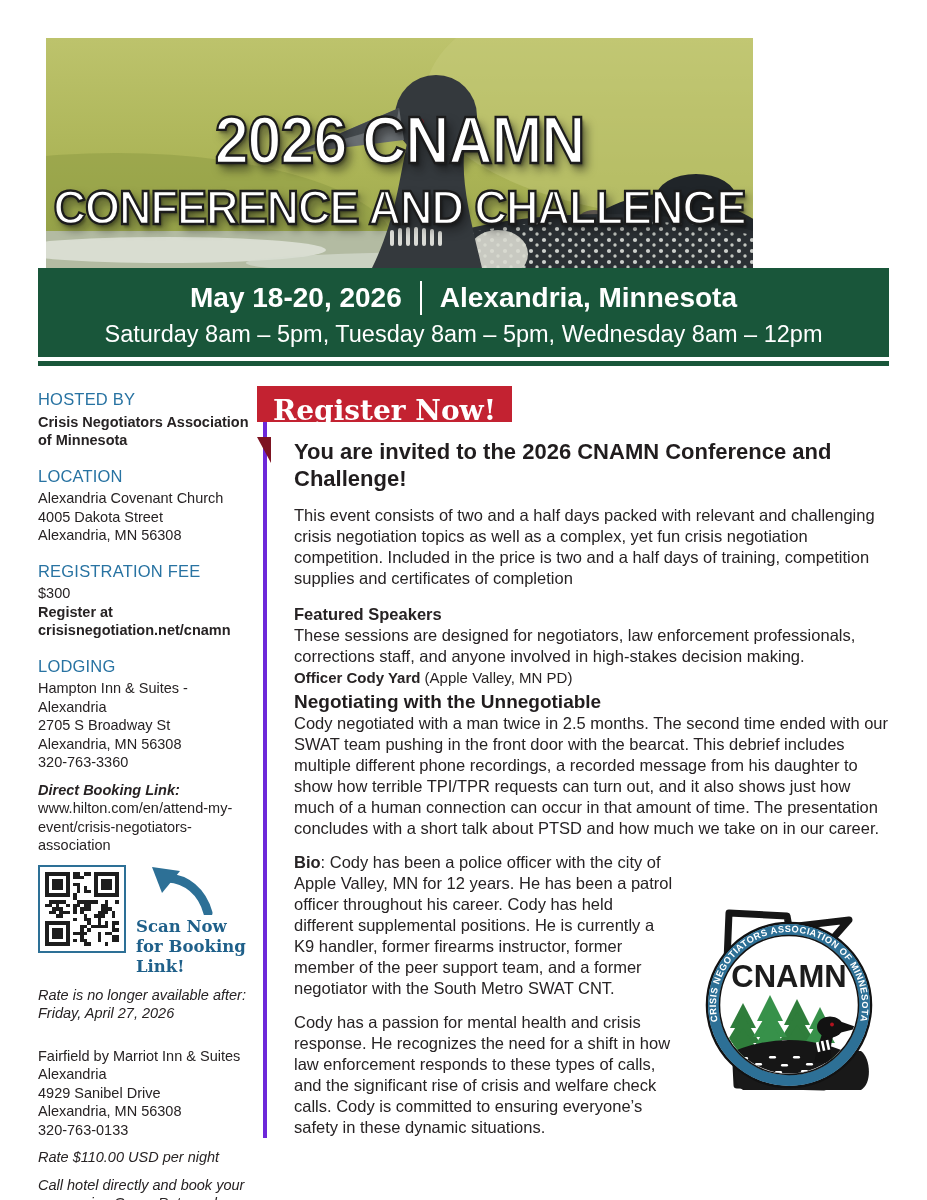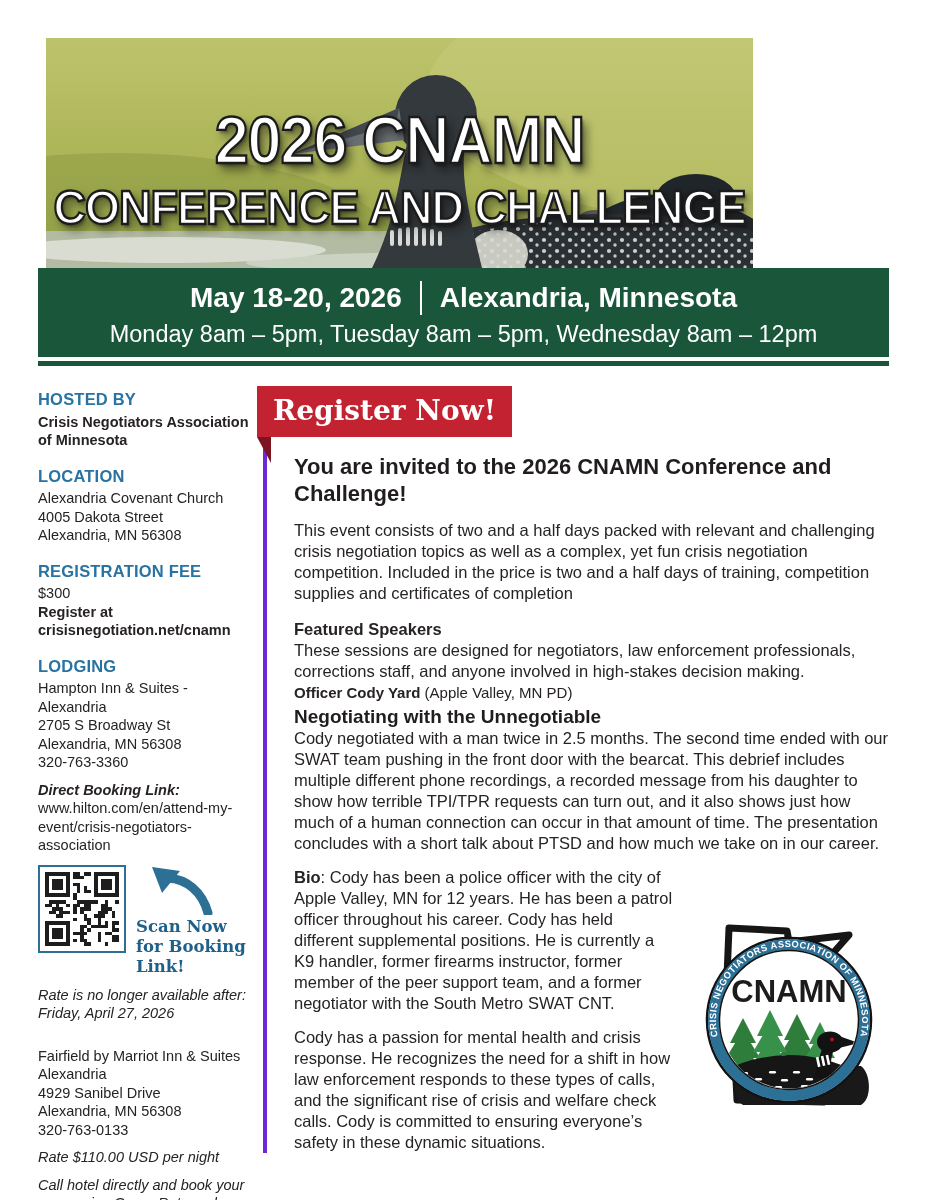--- a/index.html
+++ b/index.html
@@ -18,36 +18,36 @@
 
   
   .date-banner{position:absolute;left:38px;top:268px;width:851px;height:89px;background:#19563a;color:#fff;text-align:center;}
   .date-banner .line1{margin-top:13px;font-size:28px;font-weight:bold;}
   .date-banner .vdiv{display:inline-block;width:2px;height:34px;background:#fff;margin:0 18px;vertical-align:-8px;}
   .date-banner .line2{margin-top:6px;font-size:23.5px;font-weight:normal;}
   .thin-green{position:absolute;left:38px;top:361px;width:851px;height:5px;background:#19563a;}
 
   
   .sidebar{position:absolute;left:38px;top:390px;width:214px;font-size:14.5px;line-height:18.5px;}
-  .sb-head{color:#2873a2;font-weight:bold;font-size:16.5px;letter-spacing:.2px;margin-bottom:4px;}
+  .sb-head{color:#2873a2;font-weight:normal;font-size:16.5px;letter-spacing:.2px;margin-bottom:4px;}
   .sb-sec{margin-bottom:17px;}
   .bold{font-weight:bold;}
   .italic{font-style:italic;}
   .sb-note{font-style:italic;margin-top:9px;}
   .sb-url{overflow-wrap:break-word;}
   .qr-row{display:flex;align-items:flex-start;margin-top:10px;margin-bottom:4px;}
   .qr-box{border:2px solid #2d7096;background:#fff;padding:5px;width:74px;height:74px;flex:none;}
   .qr-box svg{width:74px;height:74px;display:block;shape-rendering:crispEdges;}
   .scan-col{margin-left:10px;}
   .scan-col .arrow{display:block;margin-left:14px;}
   .scan-text{font-family:"DejaVu Serif","Liberation Serif",serif;font-weight:bold;color:#1f608a;font-size:16.5px;line-height:20px;margin-top:2px;}
 
   
   .main{position:absolute;left:263px;top:386px;width:626px;}
-  .ribbon{position:relative;left:-6px;width:255px;height:51px;background:#c32231;color:#fff;
+  .ribbon{position:relative;left:-6px;width:255px;height:36px;background:#c32231;color:#fff;
     font-family:"DejaVu Serif","Liberation Serif",serif;font-weight:bold;font-size:28px;
     text-align:center;line-height:50px;z-index:2;}
   .fold{position:absolute;left:-6px;top:51px;width:14px;height:26px;background:#7d1422;
     clip-path:polygon(0 0,100% 0,100% 100%);z-index:1;}
   .content{border-left:4px solid #6d28d9;padding-left:27px;padding-top:2px;font-size:16.5px;line-height:21px;}
   .content h1{font-size:22px;line-height:27px;font-weight:bold;margin:14px 0 0 0;max-width:545px;color:#211d1e;}
   .content p{margin:13px 0 0 0;}
   .fs-head{font-weight:bold;margin-top:15px;}
   .officer-line{margin-top:0;font-size:15px;}
   .talk-title{font-weight:bold;font-size:19px;line-height:23px;margin-top:2px;color:#211d1e;}
@@ -113,21 +113,21 @@
     <div class="hero-title">
       <div class="t1">2026 CNAMN</div>
       <div class="t2">CONFERENCE AND CHALLENGE</div>
     </div>
   </div>
 
   <div class="date-banner">
     <div class="line1">
       <span>May 18-20, 2026</span><span class="vdiv"></span><span>Alexandria, Minnesota</span>
     </div>
-    <div class="line2">Monday 8am – 5pm, Tuesday 8am – 5pm, Wednesday 8am – 12pm</div>
+    <div class="line2">Saturday 8am – 5pm, Tuesday 8am – 5pm, Wednesday 8am – 12pm</div>
   </div>
   <div class="thin-green"></div>
 
   <div class="sidebar">
 
     <div class="sb-sec">
       <div class="sb-head">HOSTED BY</div>
       <div class="bold">Crisis Negotiators Association of Minnesota</div>
     </div>
 

